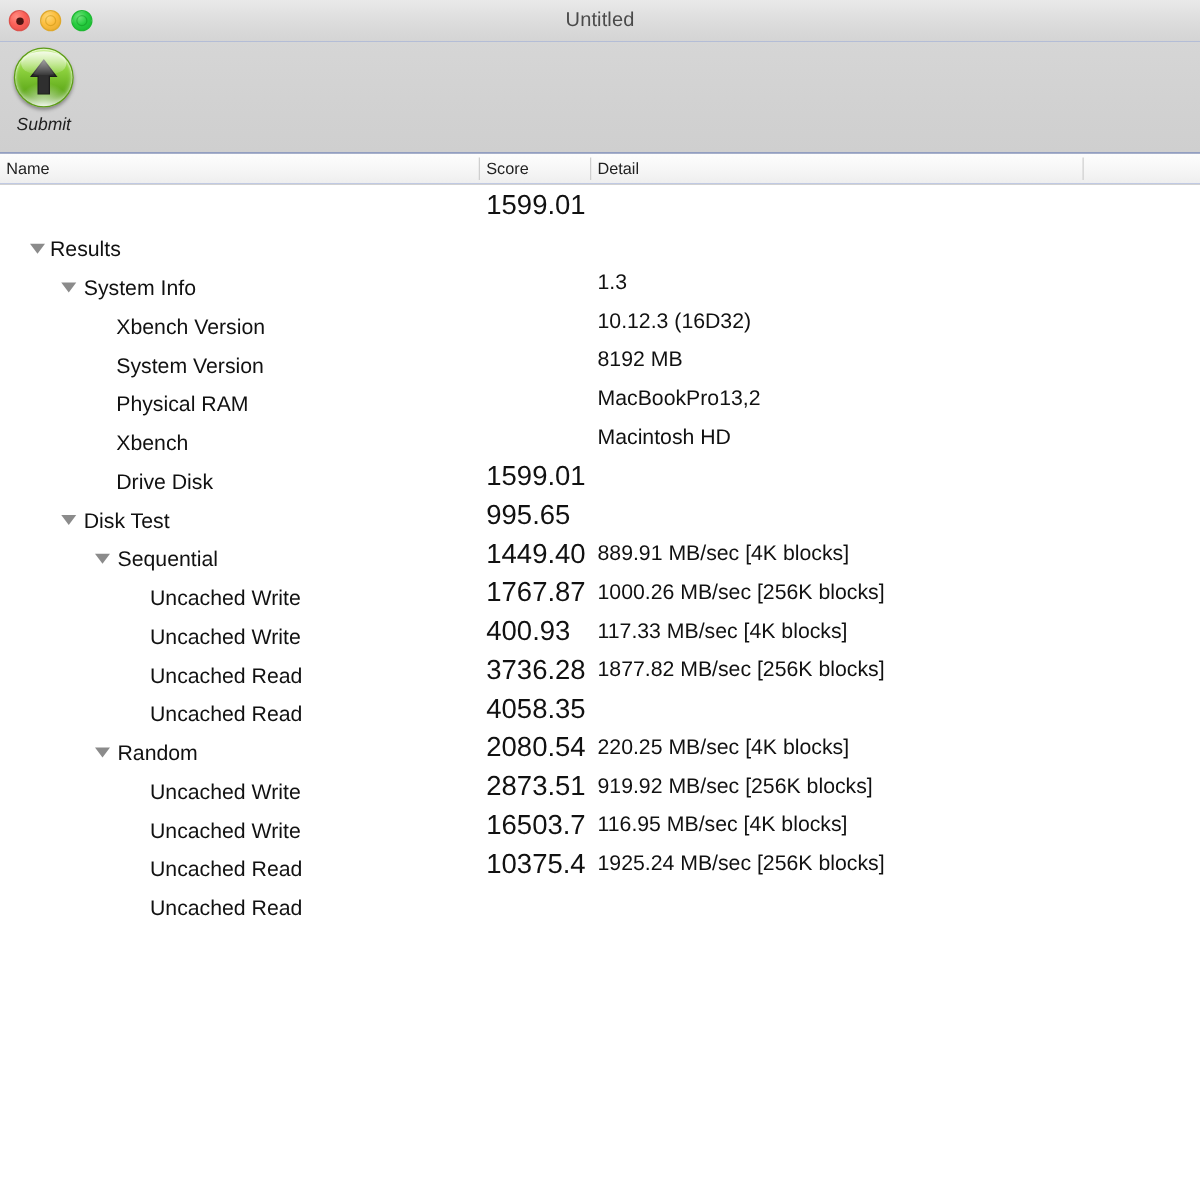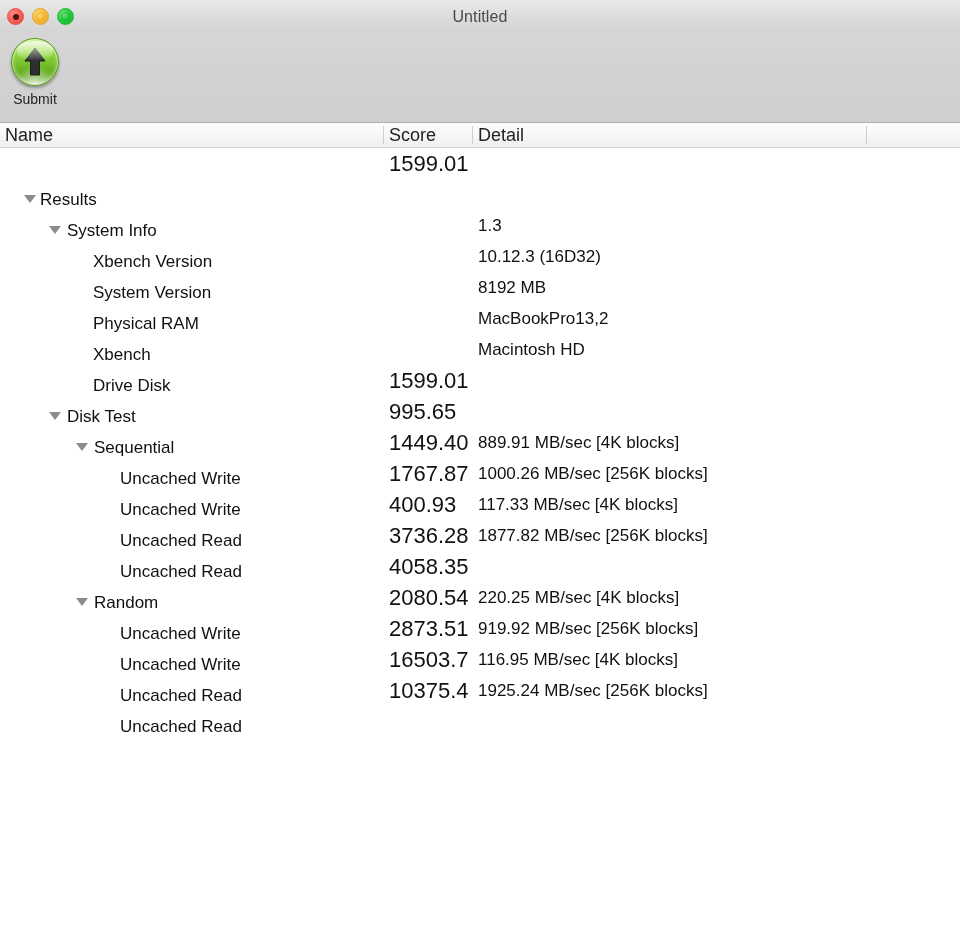--- a/index.html
+++ b/index.html
@@ -115,20 +115,21 @@
     border-bottom: 1px solid #aeaeae;
     box-sizing: border-box;
   }
   .toolbar-item {
     position: absolute;
     left: 4px;
     top: 3px;
     width: 62px;
     text-align: center;
     cursor: default;
+    font-style: italic;
   }
   .submit-glyph {
     width: 54px;
     height: 54px;
     margin: 0 auto;
     position: relative;
   }
   .submit-glyph .orb {
     position: absolute;
     left: 3px;
@@ -177,21 +178,21 @@
     flex: 0 0 25px;
     background: linear-gradient(to bottom, #fdfdfd 0%, #f6f6f6 55%, #eeeeee 100%);
     border-bottom: 1px solid #d2d2d2;
     box-sizing: border-box;
   }
   .col-header .hcell {
     position: absolute;
     top: 0;
     height: 24px;
     line-height: 24px;
-    font-size: 18px;
+    font-size: 13px;
     color: #222222;
     padding-left: 5px;
     box-sizing: border-box;
     user-select: none;
     white-space: nowrap;
     overflow: hidden;
   }
   .col-header .hdiv {
     position: absolute;
     top: 3px;

